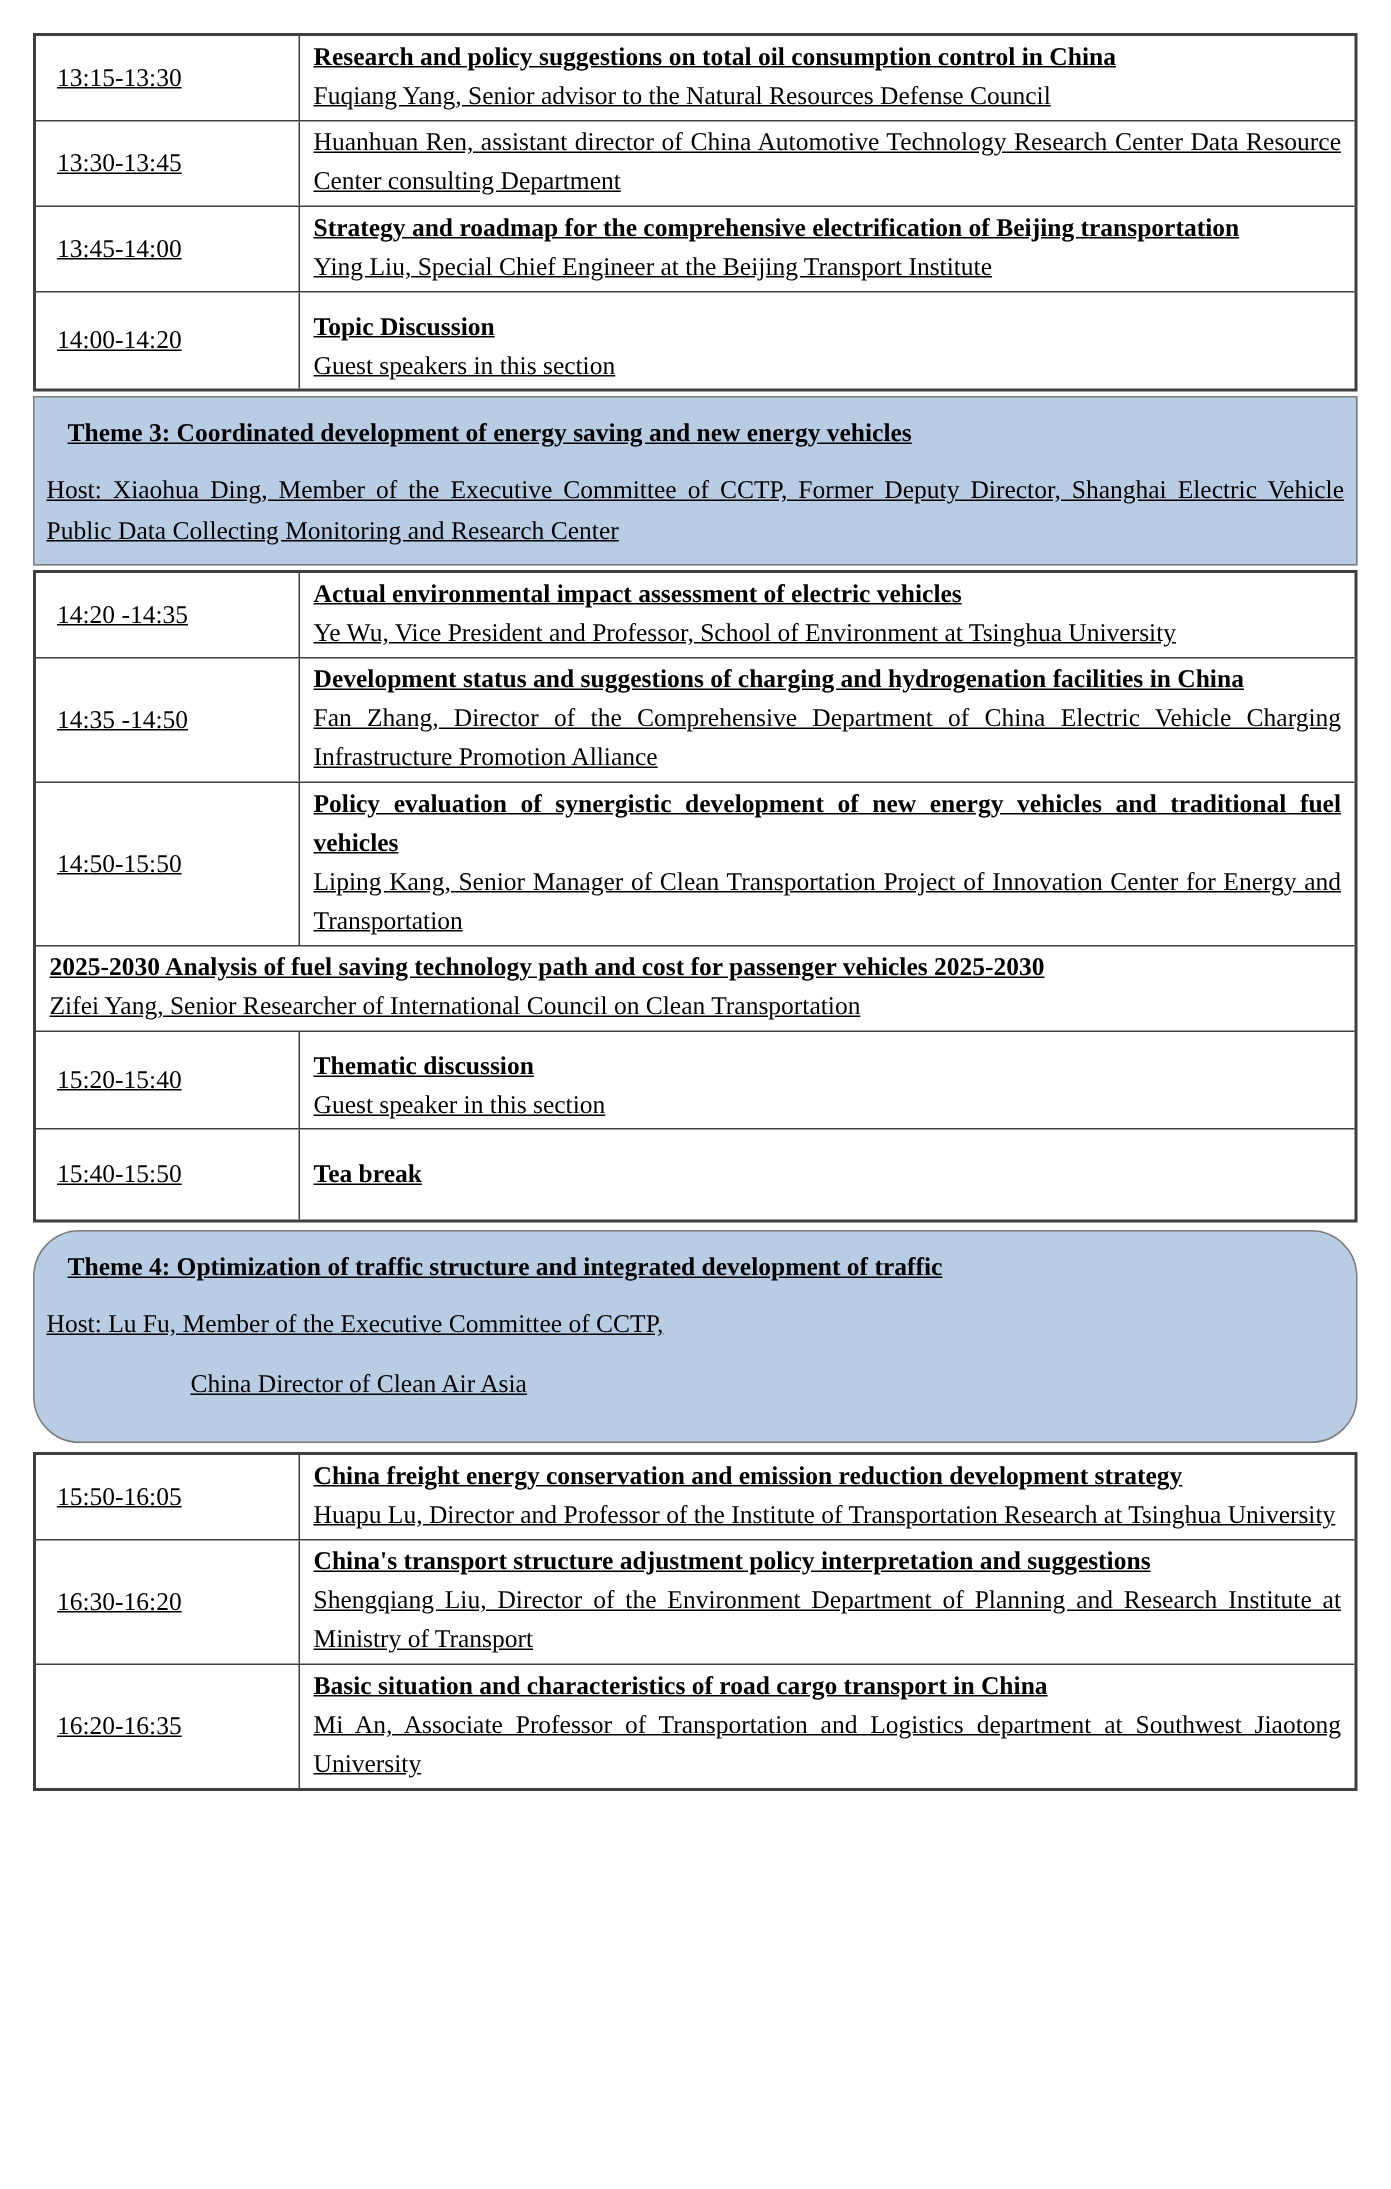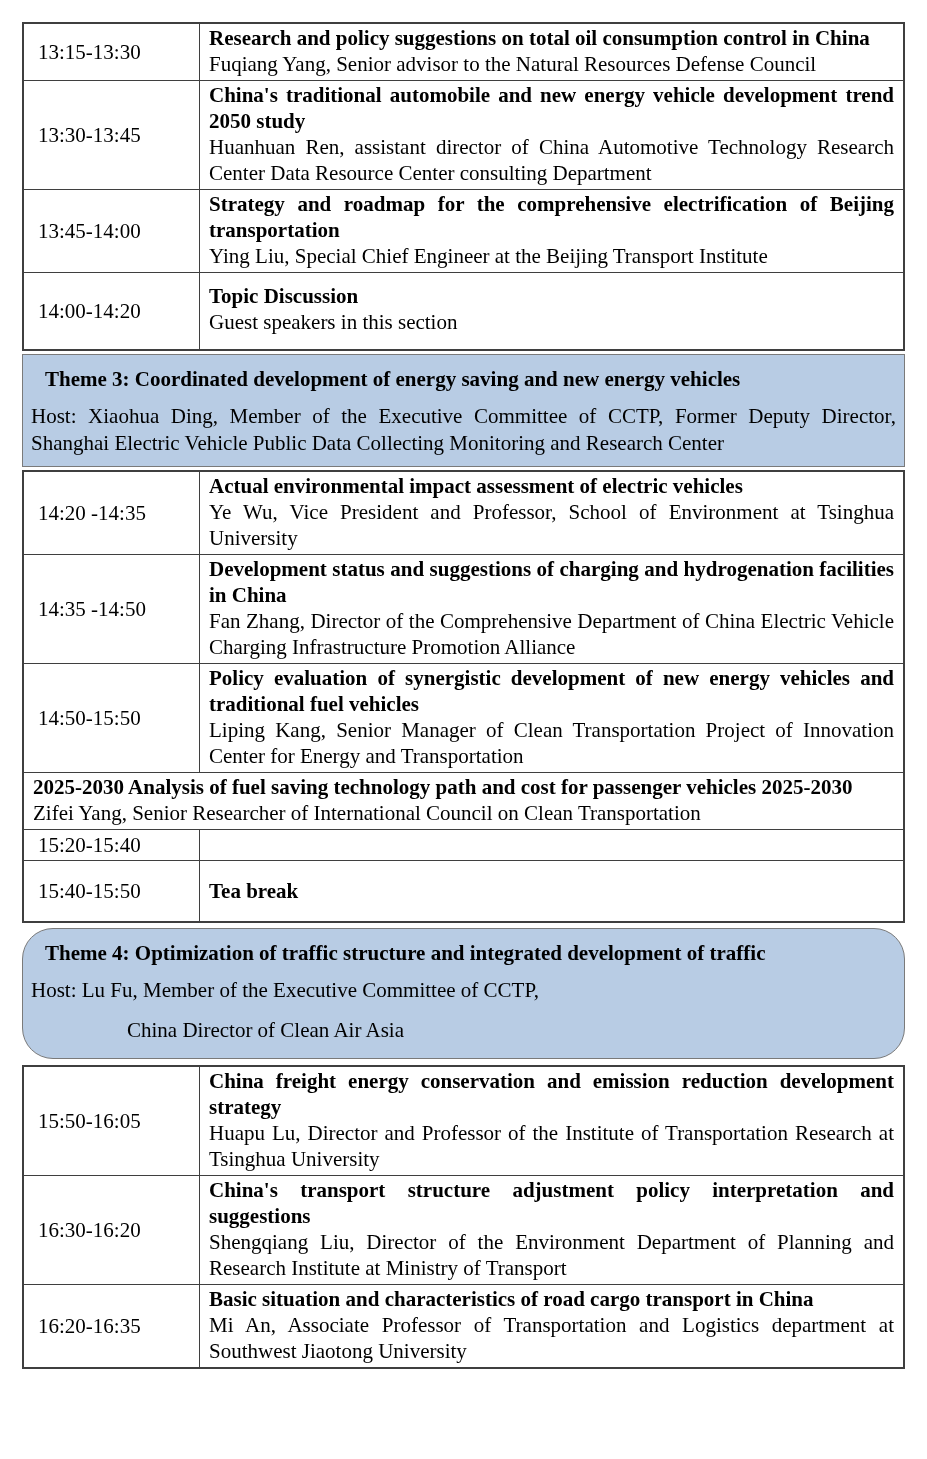--- a/index.html
+++ b/index.html
@@ -2,70 +2,69 @@
 <html style="--page_bg: #ffffff; --text: #000000; --border_dark: #3f3f3f; --band_bg: #b8cce4; --band_border: #7a7a7a;"><head>
 <meta charset="utf-8">
 <style>
   html,body{margin:0;padding:0;background:#fff;}
   .page{
     width:927px;height:1459px;box-sizing:border-box;
     padding:22px 22px 0 22px;overflow:hidden;
     background:var(--page_bg,#fff);
     color:var(--text,#000);
     font-family:"Liberation Serif","DejaVu Serif",serif;
-    font-size:21px;line-height:26px;
+    font-size:17px;line-height:26px;text-decoration:underline;
   }
   
   .tbl{border:2px solid var(--border_dark,#3f3f3f);}
   .row{display:flex;border-top:1px solid var(--border_dark,#3f3f3f);}
   .row:first-child{border-top:none;}
   .cell{box-sizing:border-box;}
   .time{
     flex:0 0 176px;width:176px;
     border-right:1px solid var(--border_dark,#3f3f3f);
     display:flex;align-items:center;
     padding:2px 4px 2px 14px;
   }
   .content{flex:1;padding:1px 9px 3px 9px;}
   .title{font-weight:bold;text-align:justify;}
   .speaker{text-align:justify;}
   .speaker:empty{display:none;}
-  .row.roomy .content{padding-top:10px;padding-bottom:14px;}
+  .row.roomy .content{padding-top:10px;padding-bottom:2px;}
   .row.roomy-xl .content{padding-top:17px;padding-bottom:17px;}
   
   .band{
     background:var(--band_bg,#b8cce4);
     border:1px solid var(--band_border,#7a7a7a);
     padding:8px 8px 9px 8px;
   }
   .band.t3{margin:3px 0;}
   .band.t4{margin:5px 0 6px 0;border-radius:31px;}
   .band-title{font-weight:bold;padding-left:14px;margin:3px 0 11px 0;}
   .band-host{text-align:justify;line-height:27px;}
   .band .host-line{margin-bottom:13px;}
-  .band .host-line:last-child{margin-bottom:5px;}
+  .band .host-line:last-child{margin-bottom:16px;}
   .host-indent{padding-left:96px;}
 </style>
 </head>
 <body>
 
 <div class="page">
 
   <div class="tbl">
     <div class="row">
       <div class="cell time">13:15-13:30</div>
       <div class="cell content">
         <div class="title">Research and policy suggestions on total oil consumption control in China</div>
         <div class="speaker">Fuqiang Yang, Senior advisor to the Natural Resources Defense Council</div>
       </div>
     </div>
     <div class="row">
       <div class="cell time">13:30-13:45</div>
       <div class="cell content">
-        <div class="title">China's traditional automobile and new energy vehicle development trend 2050 study</div>
         <div class="speaker">Huanhuan Ren, assistant director of China Automotive Technology Research Center Data Resource Center consulting Department</div>
       </div>
     </div>
     <div class="row">
       <div class="cell time">13:45-14:00</div>
       <div class="cell content">
         <div class="title">Strategy and roadmap for the comprehensive electrification of Beijing transportation</div>
         <div class="speaker">Ying Liu, Special Chief Engineer at the Beijing Transport Institute</div>
       </div>
     </div>
@@ -106,20 +105,24 @@
       </div>
     </div>
     <div class="row">
       <div class="cell content">
         <div class="title">2025-2030 Analysis of fuel saving technology path and cost for passenger vehicles 2025-2030</div>
         <div class="speaker">Zifei Yang, Senior Researcher of International Council on Clean Transportation</div>
       </div>
     </div>
     <div class="row roomy">
       <div class="cell time">15:20-15:40</div>
+      <div class="cell content">
+        <div class="title">Thematic discussion</div>
+        <div class="speaker">Guest speaker in this section</div>
+      </div>
     </div>
     <div class="row roomy-xl">
       <div class="cell time">15:40-15:50</div>
       <div class="cell content">
         <div class="title">Tea break</div>
 
       </div>
     </div>
   </div>
 

